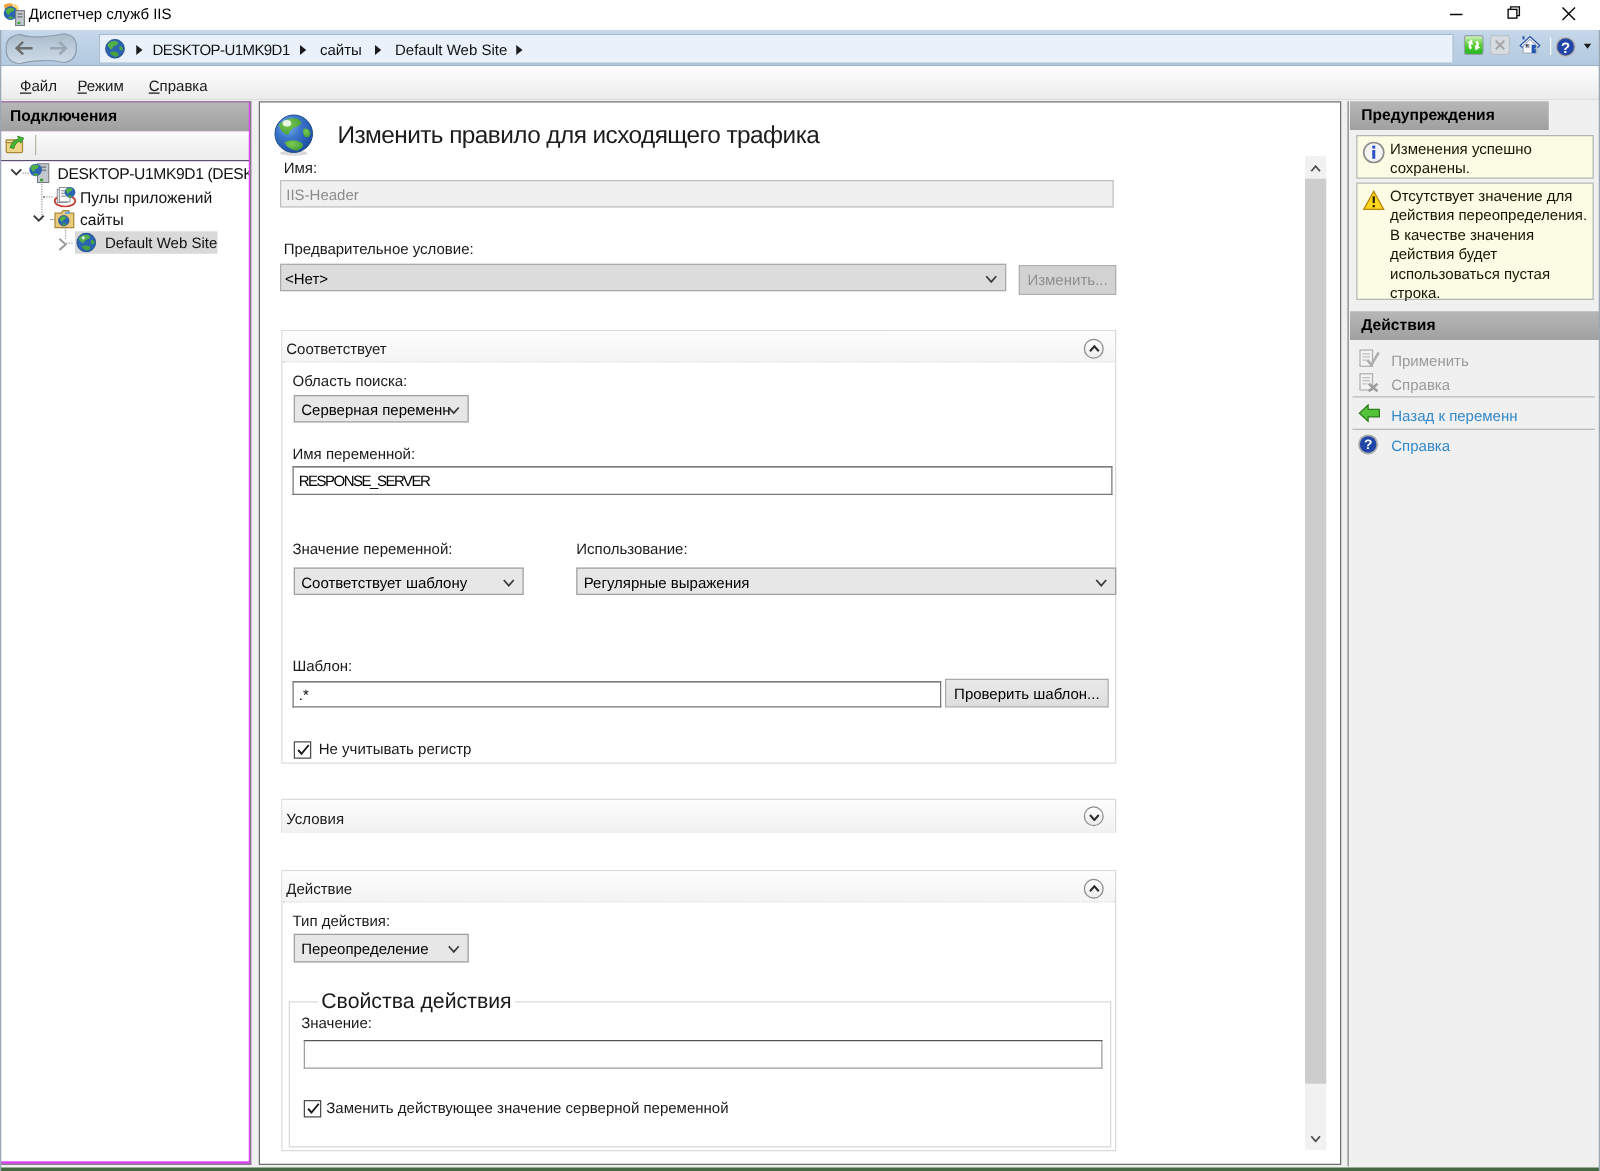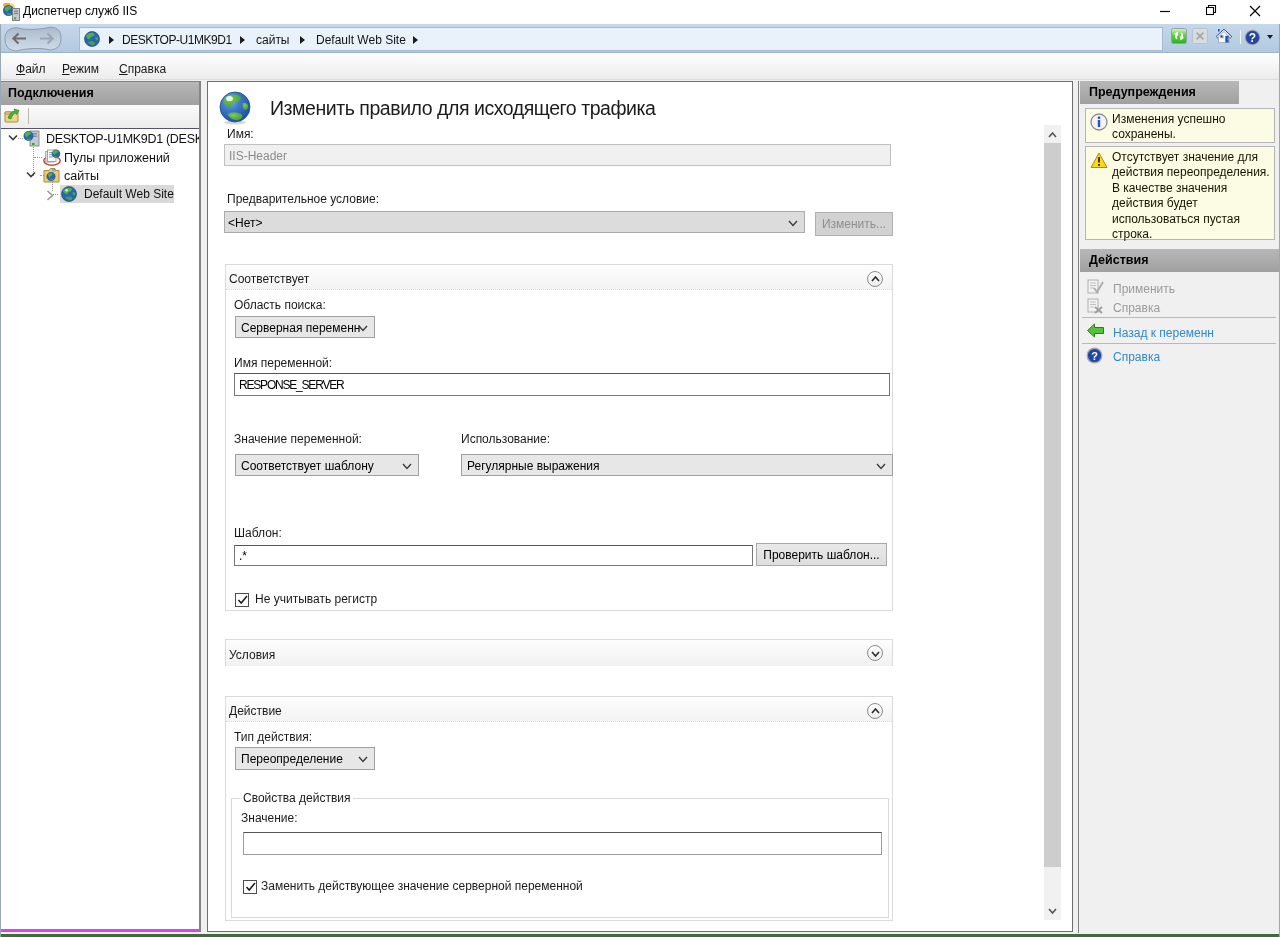--- a/index.html
+++ b/index.html
@@ -42,21 +42,21 @@
   .combo .ct { position:absolute; left:5px; top:4px; white-space:nowrap; }
   .combo svg { position:absolute; right:6px; top:8px; }
   .btn-dis { position:absolute; background:#d2d2d2; border:1px solid #b0b0b0; color:#8f8f8f; font-size:12px; text-align:center; }
   .btn { position:absolute; background:linear-gradient(#e9e9e9,#dedede); border:1px solid #a9a9a9; color:#000; font-size:12px; text-align:center; }
   .section { position:absolute; border:1px solid #dbdbdb; background:#fff; }
   .sectionhdr { position:absolute; left:0; top:0; right:0; height:25px; background:linear-gradient(#fdfdfd,#f4f4f4); border-bottom:1px dotted #d8d8d8; }
   .sectionhdr .st { position:absolute; left:3px; top:7px; font-size:12px; color:#1a1a1a; }
   .collbtn { position:absolute; right:9px; top:6px; width:16px; height:16px; border-radius:50%; border:1px solid #8c8c8c; background:linear-gradient(#fefefe,#ececec); }
   .cb { position:absolute; width:14px; height:14px; background:#fff; border:1px solid #4d4d4d; }
   fieldset.grp { position:absolute; border:1px solid #d9d9d9; }
-  fieldset.grp legend { font-size:12px; color:#1a1a1a; margin-left:8px; padding:0 3px; }
+  fieldset.grp legend { font-size:17px; color:#1a1a1a; margin-left:22px; padding:0 3px; }
   
   #vscroll { left:836px; top:43px; width:17px; height:795px; background:#f1f1f1; }
   #vthumb { left:0px; top:18px; width:17px; height:724px; background:#cdcdcd; }
   
   #rightpanel { left:1078px; top:1px; width:202px; height:852px; background:#f0f0f0; border-left:1px solid #828282; }
   #rp-header1 { left:1px; top:0; width:159px; height:23px; }
   #rp-header2 { left:1px; top:168px; width:201px; height:23px; }
   .panelheader span { position:absolute; left:9px; top:4px; }
   .ybox { position:absolute; left:6px; width:190px; background:#fcfbe3; border:1px solid #b5b5b5; }
   .ybox .yt { position:absolute; left:26px; top:2.5px; font-size:12px; line-height:15.5px; color:#151500; }

